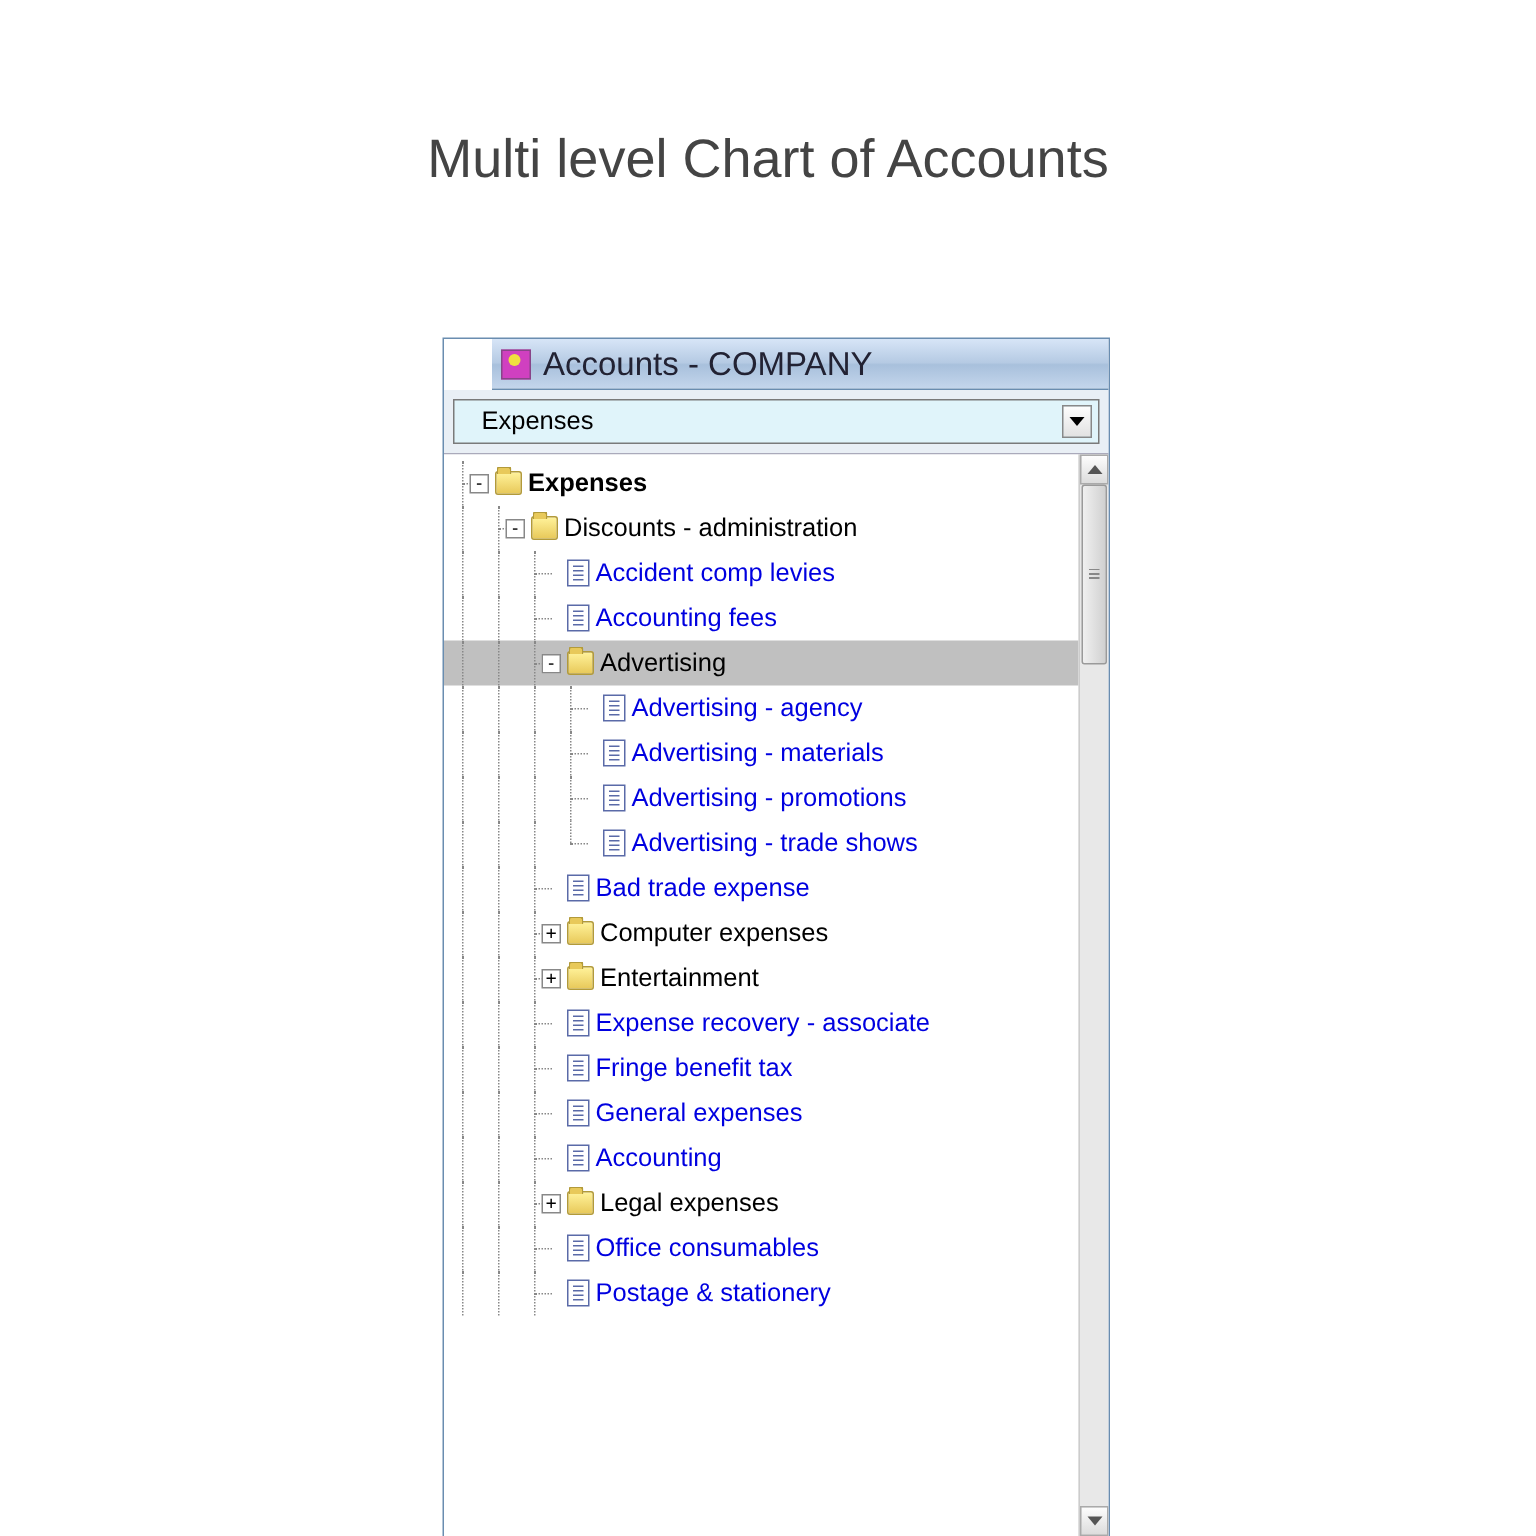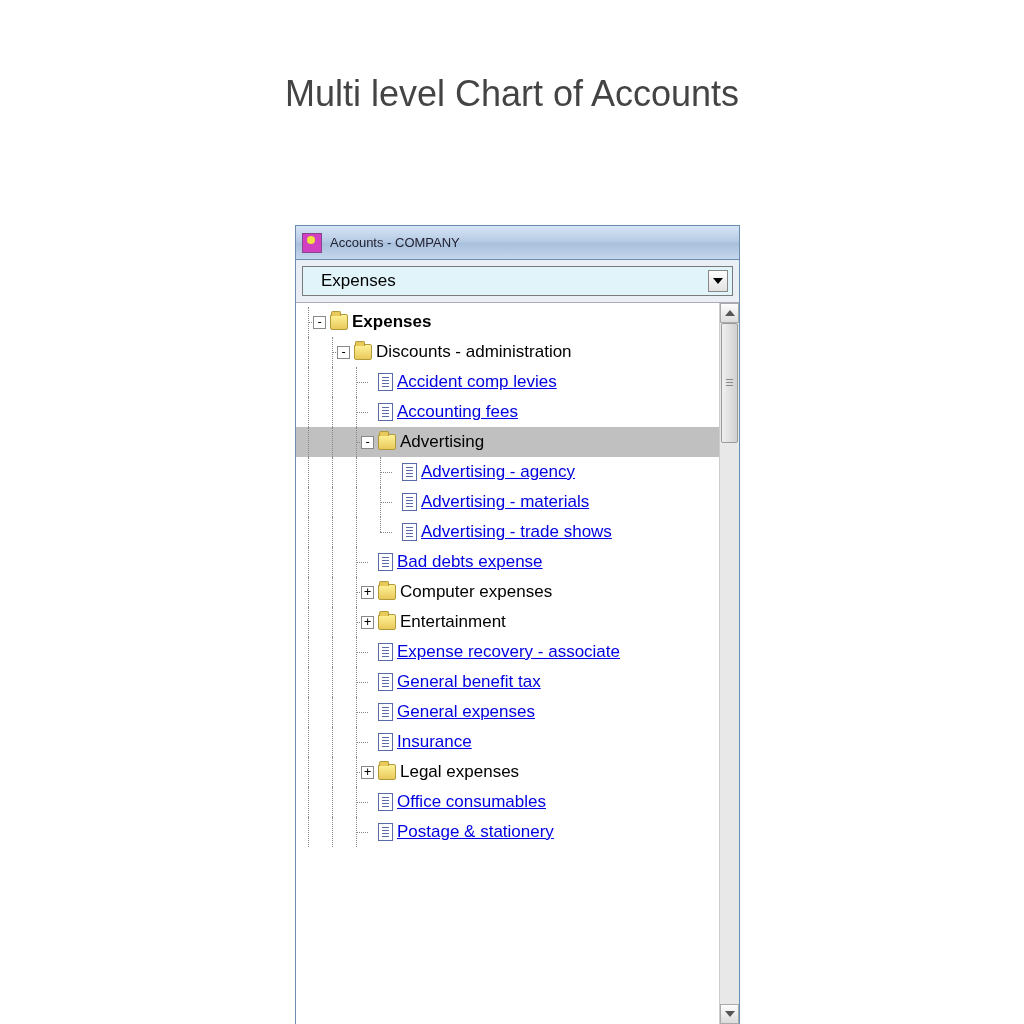--- a/index.html
+++ b/index.html
@@ -7,21 +7,21 @@
     margin: 0;
     width: 1024px;
     height: 1024px;
     background: #ffffff;
     font-family: Tahoma, Arial, sans-serif;
     font-size: 18px;
     position: relative;
   }
   .page-title {
     position: absolute;
-    top: 73px;
+    top: 85px;
     left: 0;
     width: 100%;
     text-align: center;
     font-size: 36px;
     font-weight: 400;
     color: #444;
     font-family: Arial, sans-serif;
   }
   .window {
     position: absolute;
@@ -34,21 +34,22 @@
     overflow: hidden;
   }
   .titlebar {
     height: 34px;
     background: linear-gradient(#d7e5f7, #b5cae3 48%, #a8c0dc 52%, #c4d6ec);
     border-bottom: 1px solid #6a8db0;
     display: flex;
     align-items: center;
     padding-left: 6px;
     color: #223;
-    font-size: 13px;
+    font-size: 22px;
+    margin-left: 32px;
   }
   .app-icon {
     width: 20px; height: 20px;
     margin-right: 8px;
     background: #d040c0;
     border: 1px solid #884488;
     position: relative;
   }
   .app-icon::after {
     content: "";
@@ -167,21 +168,21 @@
     content:"";position:absolute;top:-4px;left:0;width:8px;height:4px;background:#e8c95a;border:1px solid #b29a3a;border-bottom:none;border-radius:2px 2px 0 0;
   }
   .doc-icon{
     width:15px;height:18px;
     background:#fff;border:1px solid #5a6aa8;
   }
   .doc-icon::before{
     content:"";position:absolute;left:3px;top:3px;right:3px;height:1px;background:#5a6aa8;box-shadow:0 3px 0 #5a6aa8,0 6px 0 #5a6aa8,0 9px 0 #5a6aa8;
   }
   .label{color:#000;}
-  .label.link{color:#0000e0;text-decoration:underline;}
+  .label.link{color:#0000e0;}
   .label.bold{font-weight:bold;}
 </style>
 </head>
 <body>
 
 <div class="page-title">Multi level Chart of Accounts</div>
 
 <div class="window">
   <div class="titlebar">
     <div class="app-icon"></div>
@@ -249,32 +250,41 @@
           <div class="branch "></div>
           <div class="branch tee"></div>
           <div style="width: 8px;"></div>
           <div class="icon doc-icon"></div>
           <span class="label link">Advertising - materials</span>
         </div>
         <div class="row">
           <div class="branch "></div>
           <div class="branch "></div>
           <div class="branch "></div>
+          <div class="branch tee"></div>
+          <div style="width: 8px;"></div>
+          <div class="icon doc-icon"></div>
+          <span class="label link">Advertising - promotions</span>
+        </div>
+        <div class="row">
+          <div class="branch "></div>
+          <div class="branch "></div>
+          <div class="branch "></div>
           <div class="branch elbow"></div>
           <div style="width: 8px;"></div>
           <div class="icon doc-icon"></div>
           <span class="label link">Advertising - trade shows</span>
         </div>
         <div class="row">
           <div class="branch "></div>
           <div class="branch "></div>
           <div class="branch tee"></div>
           <div style="width: 8px;"></div>
           <div class="icon doc-icon"></div>
-          <span class="label link">Bad debts expense</span>
+          <span class="label link">Bad trade expense</span>
         </div>
         <div class="row">
           <div class="branch "></div>
           <div class="branch "></div>
           <div class="branch tee"></div>
           <div class="expander">+</div>
           <div class="icon folder-icon"></div>
           <span class="label">Computer expenses</span>
         </div>
         <div class="row">
@@ -292,37 +302,37 @@
           <div style="width: 8px;"></div>
           <div class="icon doc-icon"></div>
           <span class="label link">Expense recovery - associate</span>
         </div>
         <div class="row">
           <div class="branch "></div>
           <div class="branch "></div>
           <div class="branch tee"></div>
           <div style="width: 8px;"></div>
           <div class="icon doc-icon"></div>
-          <span class="label link">General benefit tax</span>
+          <span class="label link">Fringe benefit tax</span>
         </div>
         <div class="row">
           <div class="branch "></div>
           <div class="branch "></div>
           <div class="branch tee"></div>
           <div style="width: 8px;"></div>
           <div class="icon doc-icon"></div>
           <span class="label link">General expenses</span>
         </div>
         <div class="row">
           <div class="branch "></div>
           <div class="branch "></div>
           <div class="branch tee"></div>
           <div style="width: 8px;"></div>
           <div class="icon doc-icon"></div>
-          <span class="label link">Insurance</span>
+          <span class="label link">Accounting</span>
         </div>
         <div class="row">
           <div class="branch "></div>
           <div class="branch "></div>
           <div class="branch tee"></div>
           <div class="expander">+</div>
           <div class="icon folder-icon"></div>
           <span class="label">Legal expenses</span>
         </div>
         <div class="row">

